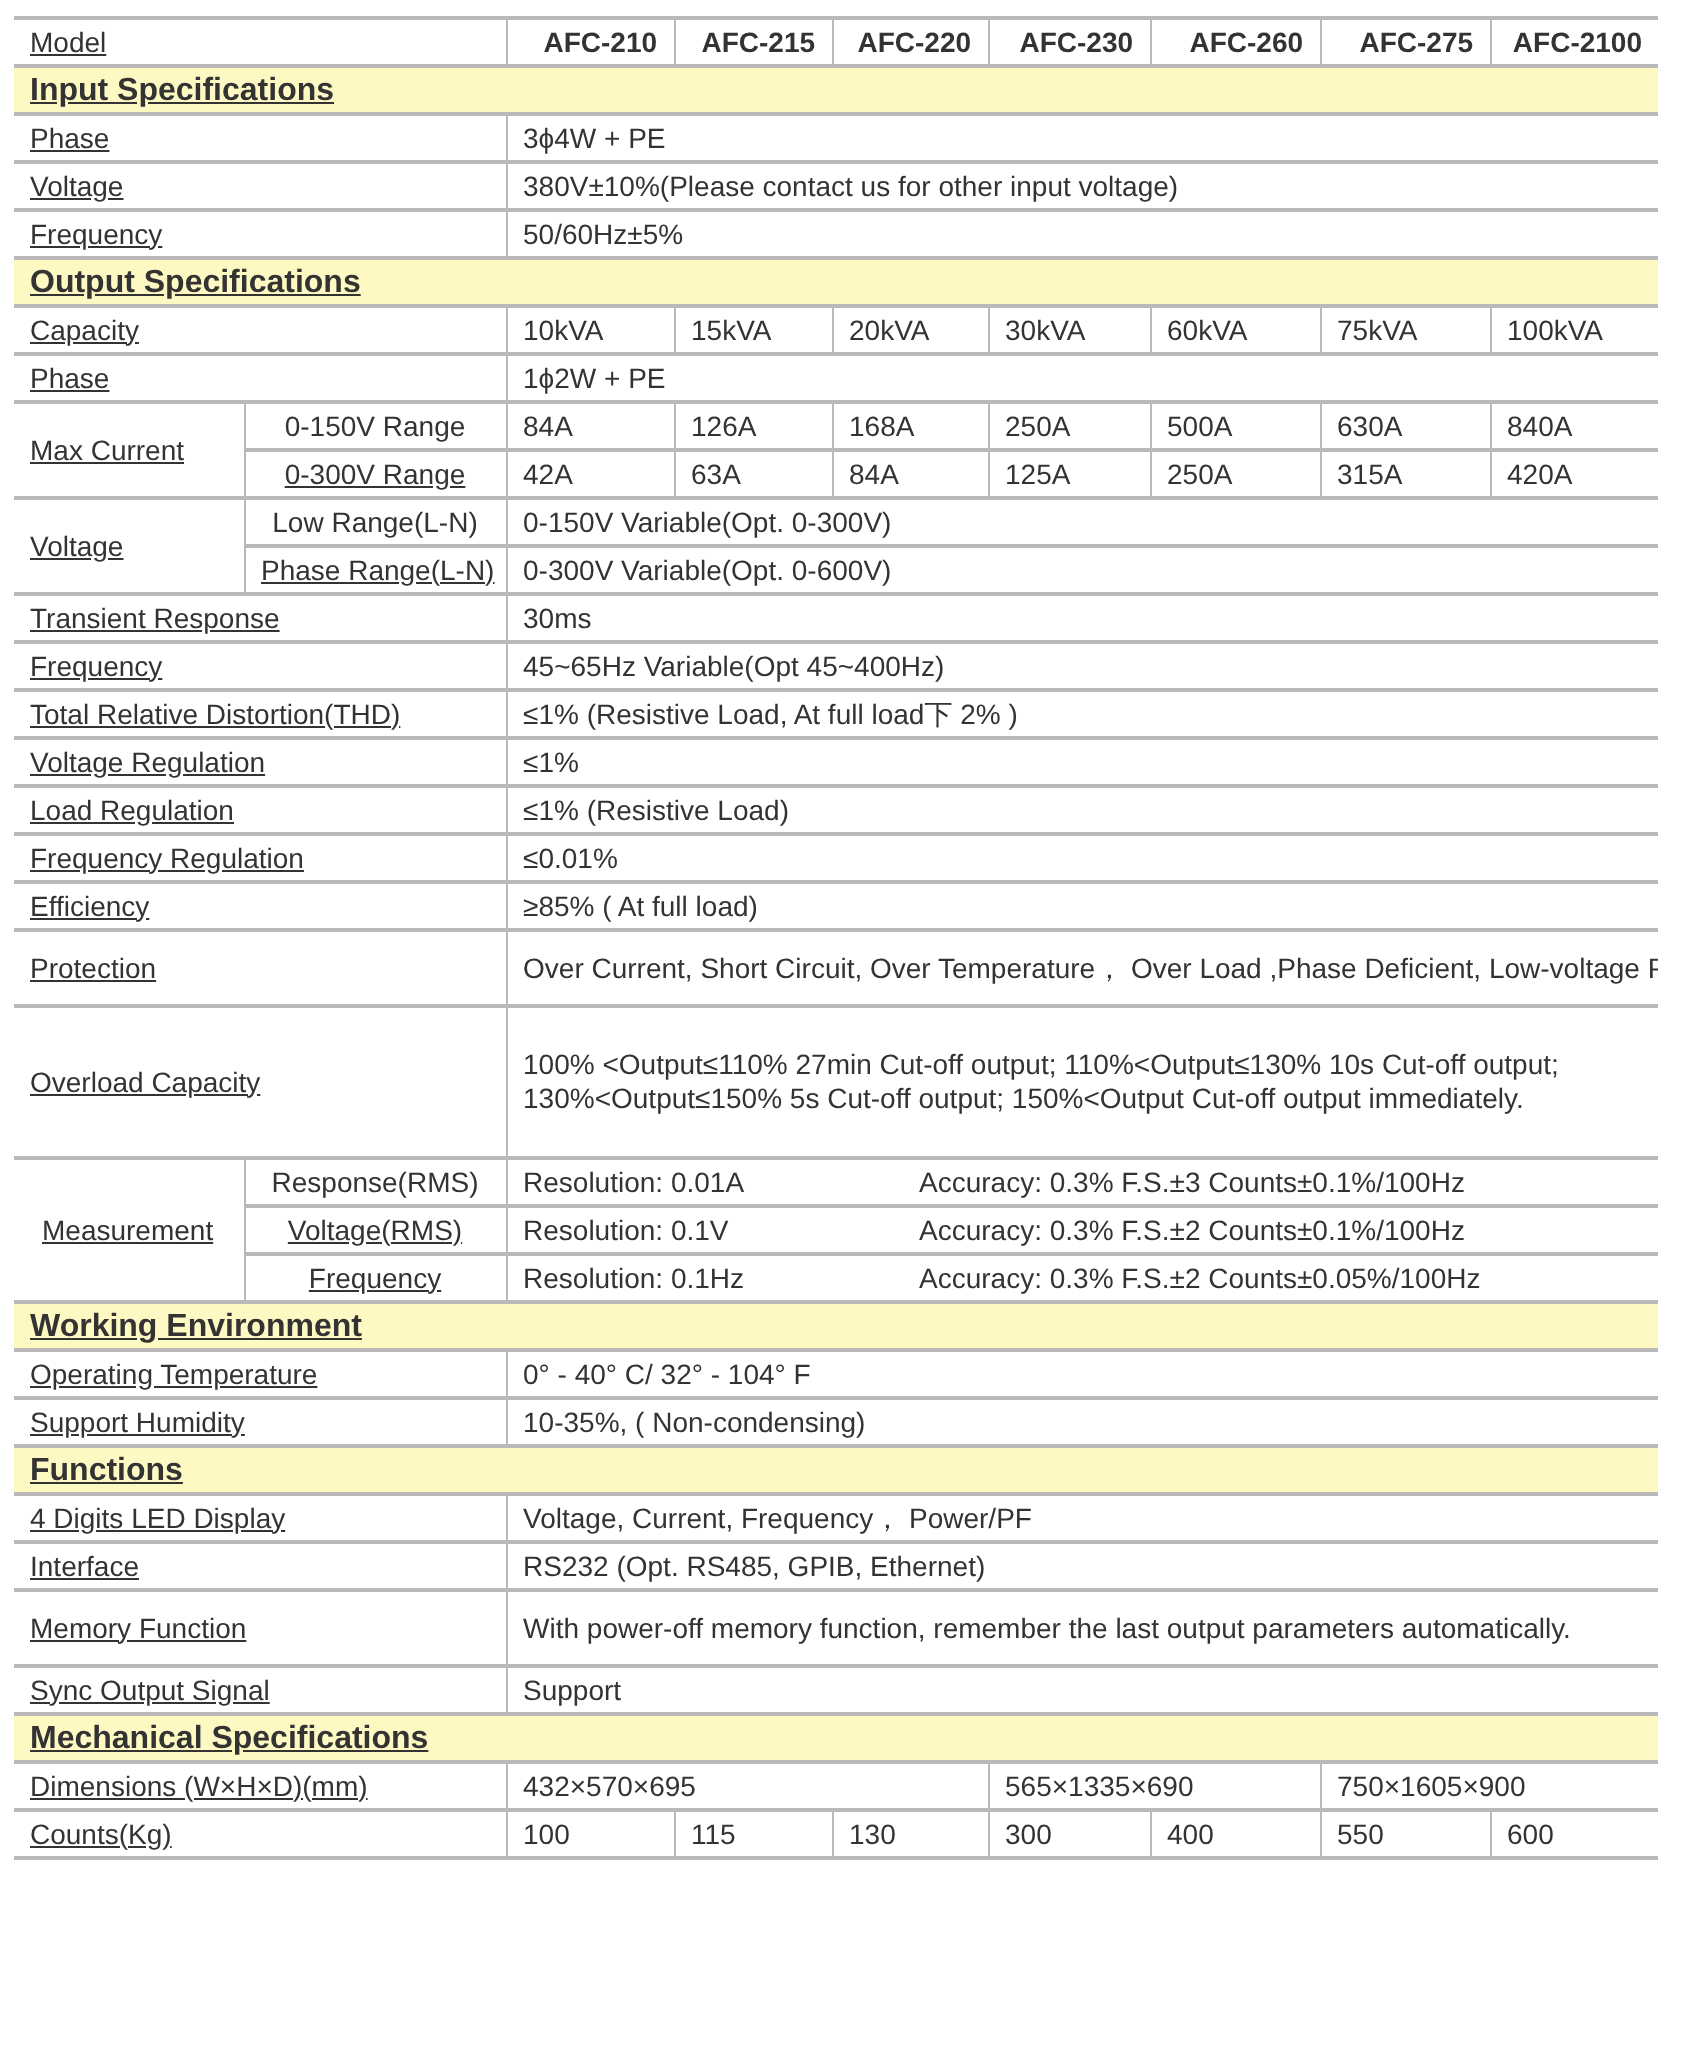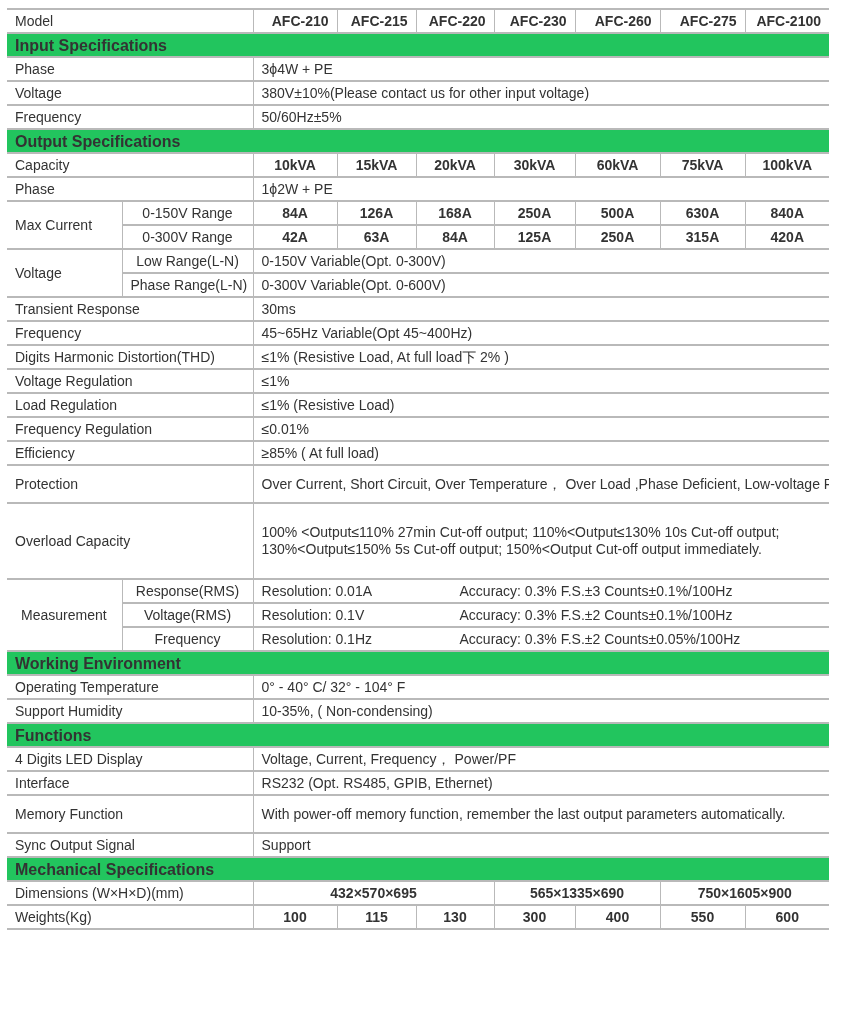--- a/index.html
+++ b/index.html
@@ -1,23 +1,23 @@
 <!DOCTYPE html>
 <html><head>
 <meta charset="utf-8">
 <style>
   html,body{margin:0;padding:0;background:#ffffff;}
   body{width:841px;height:1024px;overflow:hidden;font-family:"Liberation Sans","DejaVu Sans",sans-serif;color:#333333;}
   table.spec{position:absolute;left:7px;top:8px;width:822px;border-collapse:collapse;table-layout:fixed;font-size:14px;}
   table.spec td{border-top:2px solid #b9b9b9;border-bottom:2px solid #b9b9b9;border-left:1px solid #b9b9b9;border-right:1px solid #b9b9b9;padding:0 8px 0 8px;height:22px;line-height:17px;vertical-align:middle;white-space:nowrap;overflow:hidden;}
-  table.spec tr td:first-child{border-left:none;}
+  table.spec tr td:first-child{border-left:none;text-decoration:underline;}
   table.spec tr td:last-child{border-right:none;}
-  td.c{text-align:center;padding:0 2px;font-weight:bold;}
+  td.c{text-align:left;padding:0 2px;}
   td.mh{font-weight:bold;text-align:right;padding:0 2px;}
-  tr.section td{background:#22c55e;font-weight:bold;font-size:16px;height:22px;}
+  tr.section td{background:#fef9c3;font-weight:bold;font-size:16px;height:22px;}
   td.wrap{white-space:normal;line-height:18px;padding-top:1px;padding-bottom:1px;}
   td.sub{padding-left:4px;text-align:center;}
   .acc{display:inline-block;}
   .res{display:inline-block;width:198px;}
 </style>
 </head>
 <body>
 
 <table class="spec">
   <colgroup>
@@ -109,21 +109,21 @@
   </tr>
   <tr>
     <td colspan="2">Transient Response</td>
     <td colspan="7">30ms</td>
   </tr>
   <tr>
     <td colspan="2">Frequency</td>
     <td colspan="7">45~65Hz Variable(Opt 45~400Hz)</td>
   </tr>
   <tr>
-    <td colspan="2">Digits Harmonic Distortion(THD)</td>
+    <td colspan="2">Total Relative Distortion(THD)</td>
     <td colspan="7">≤1% (Resistive Load, At full load下 2% )</td>
   </tr>
   <tr>
     <td colspan="2">Voltage Regulation</td>
     <td colspan="7">≤1%</td>
   </tr>
   <tr>
     <td colspan="2">Load Regulation</td>
     <td colspan="7">≤1% (Resistive Load)</td>
   </tr>
@@ -201,21 +201,21 @@
   <tr class="section">
     <td colspan="9">Mechanical Specifications</td>
   </tr>
   <tr>
     <td colspan="2">Dimensions (W×H×D)(mm)</td>
     <td colspan="3" class="c">432×570×695</td>
     <td colspan="2" class="c">565×1335×690</td>
     <td colspan="2" class="c">750×1605×900</td>
   </tr>
   <tr>
-    <td colspan="2">Weights(Kg)</td>
+    <td colspan="2">Counts(Kg)</td>
     <td class="c">100</td>
     <td class="c">115</td>
     <td class="c">130</td>
     <td class="c">300</td>
     <td class="c">400</td>
     <td class="c">550</td>
     <td class="c">600</td>
   </tr>
 </tbody>
   </table>

